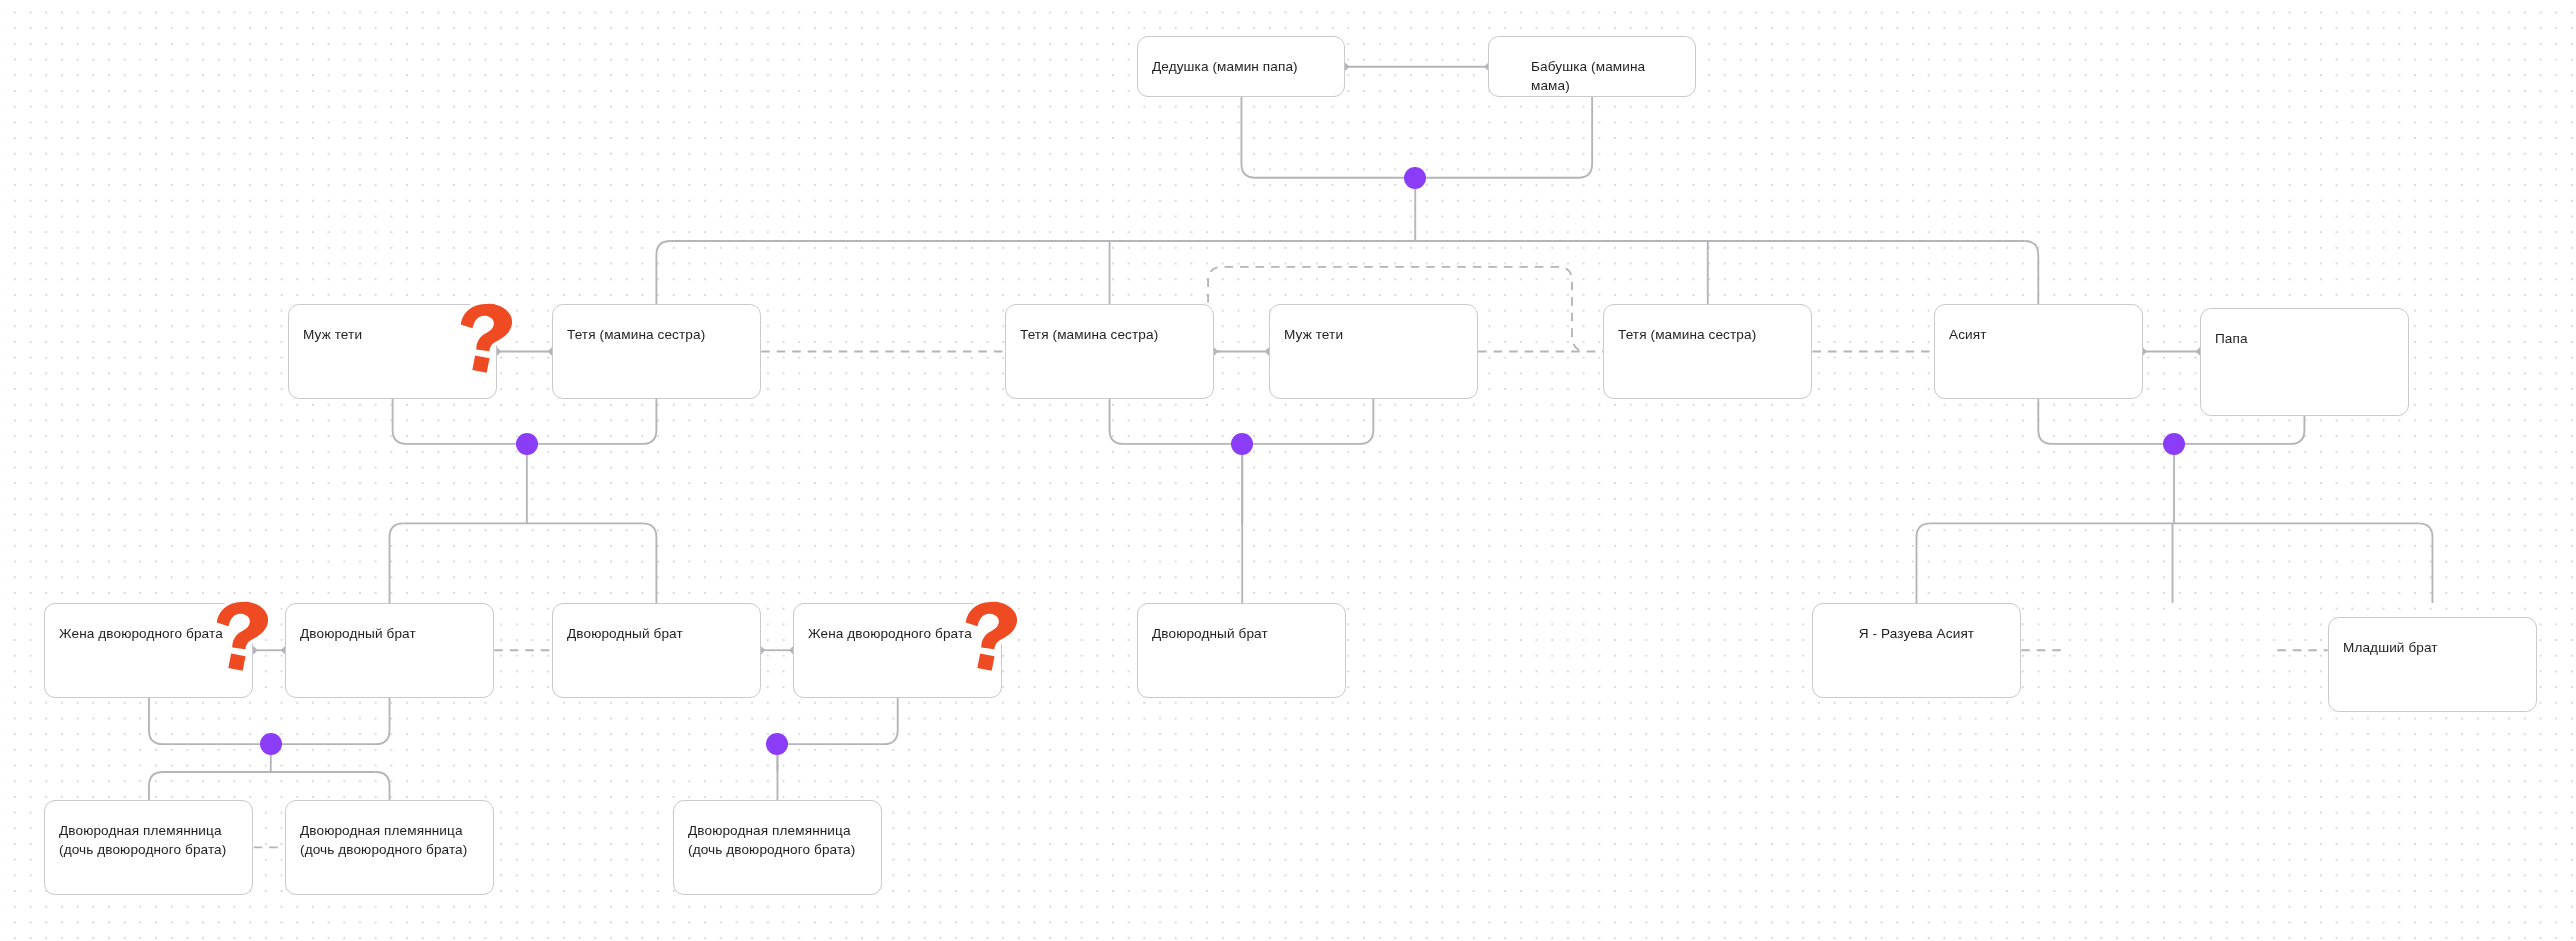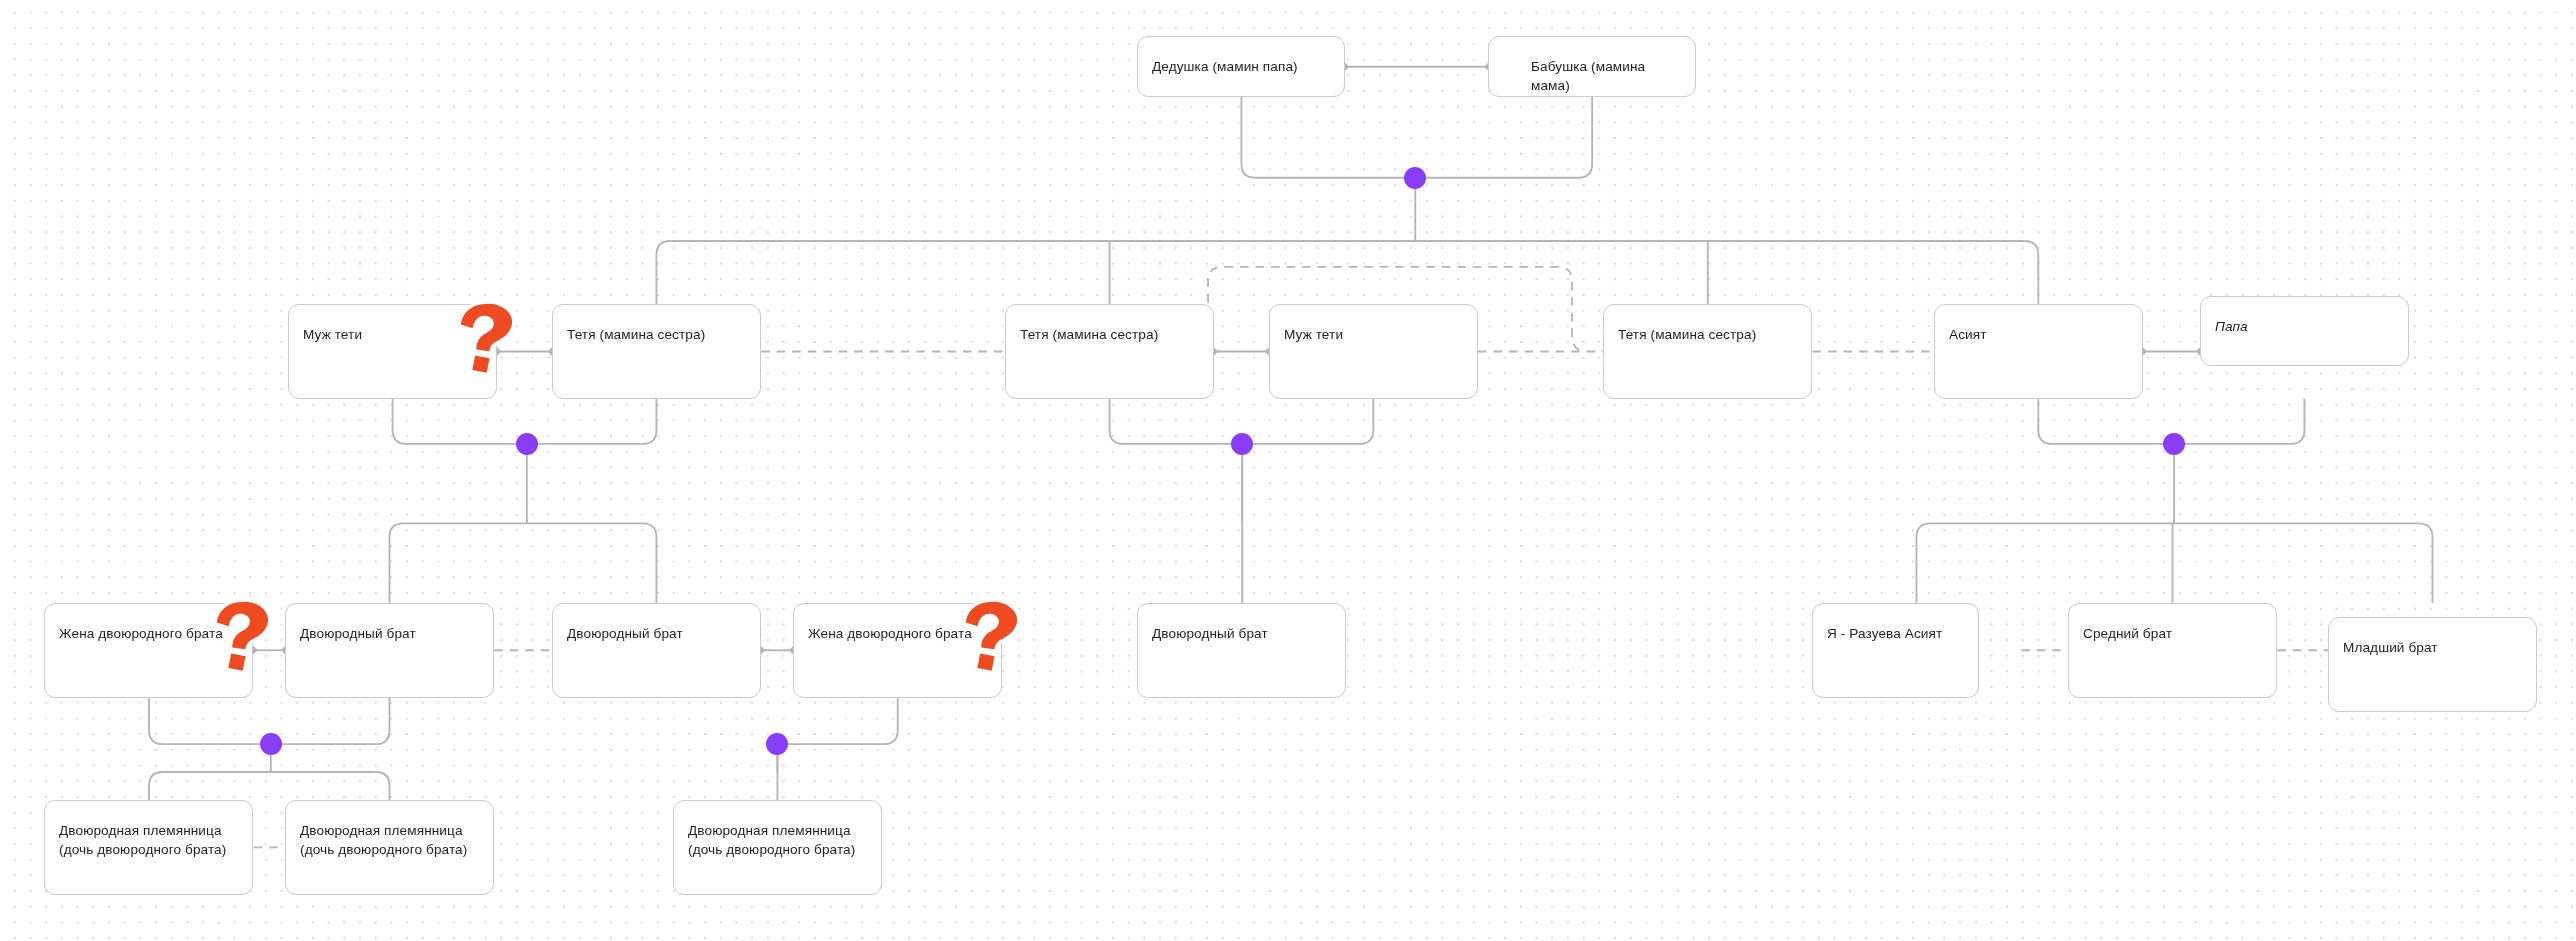--- a/index.html
+++ b/index.html
@@ -141,43 +141,40 @@
     </div>
     <div class="node" style="left: 1269px; top: 304px; width: 209px; height: 95px;">
       <span class="label">Муж тети</span>
     </div>
     <div class="node" style="left: 1603px; top: 304px; width: 209px; height: 95px;">
       <span class="label">Тетя (мамина сестра)</span>
     </div>
     <div class="node" style="left: 1934px; top: 304px; width: 209px; height: 95px;">
       <span class="label">Асият</span>
     </div>
-    <div class="node" style="left: 2200px; top: 296px; width: 209px; height: 70px; font-style: italic;">
+    <div class="node" style="left: 2200px; top: 308px; width: 209px; height: 108px;">
       <span class="label">Папа</span>
     </div>
     <div class="node" style="left: 44px; top: 603px; width: 209px; height: 95px;">
       <span class="label">Жена двоюродного брата</span>
     </div>
     <div class="node" style="left: 285px; top: 603px; width: 209px; height: 95px;">
       <span class="label">Двоюродный брат</span>
     </div>
     <div class="node" style="left: 552px; top: 603px; width: 209px; height: 95px;">
       <span class="label">Двоюродный брат</span>
     </div>
     <div class="node" style="left: 793px; top: 603px; width: 209px; height: 95px;">
       <span class="label">Жена двоюродного брата</span>
     </div>
     <div class="node" style="left: 1137px; top: 603px; width: 209px; height: 95px;">
       <span class="label">Двоюродный брат</span>
     </div>
-    <div class="node" style="left: 1812px; top: 603px; width: 167px; height: 95px;">
+    <div class="node" style="left: 1812px; top: 603px; width: 209px; height: 95px; text-align: center;">
       <span class="label">Я - Разуева Асият</span>
-    </div>
-    <div class="node" style="left: 2068px; top: 603px; width: 209px; height: 95px;">
-      <span class="label">Средний брат</span>
     </div>
     <div class="node" style="left: 2328px; top: 617px; width: 209px; height: 95px;">
       <span class="label">Младший брат</span>
     </div>
     <div class="node" style="left: 44px; top: 800px; width: 209px; height: 95px;">
       <span class="label">Двоюродная племянница (дочь двоюродного брата)</span>
     </div>
     <div class="node" style="left: 285px; top: 800px; width: 209px; height: 95px;">
       <span class="label">Двоюродная племянница (дочь двоюродного брата)</span>
     </div>

